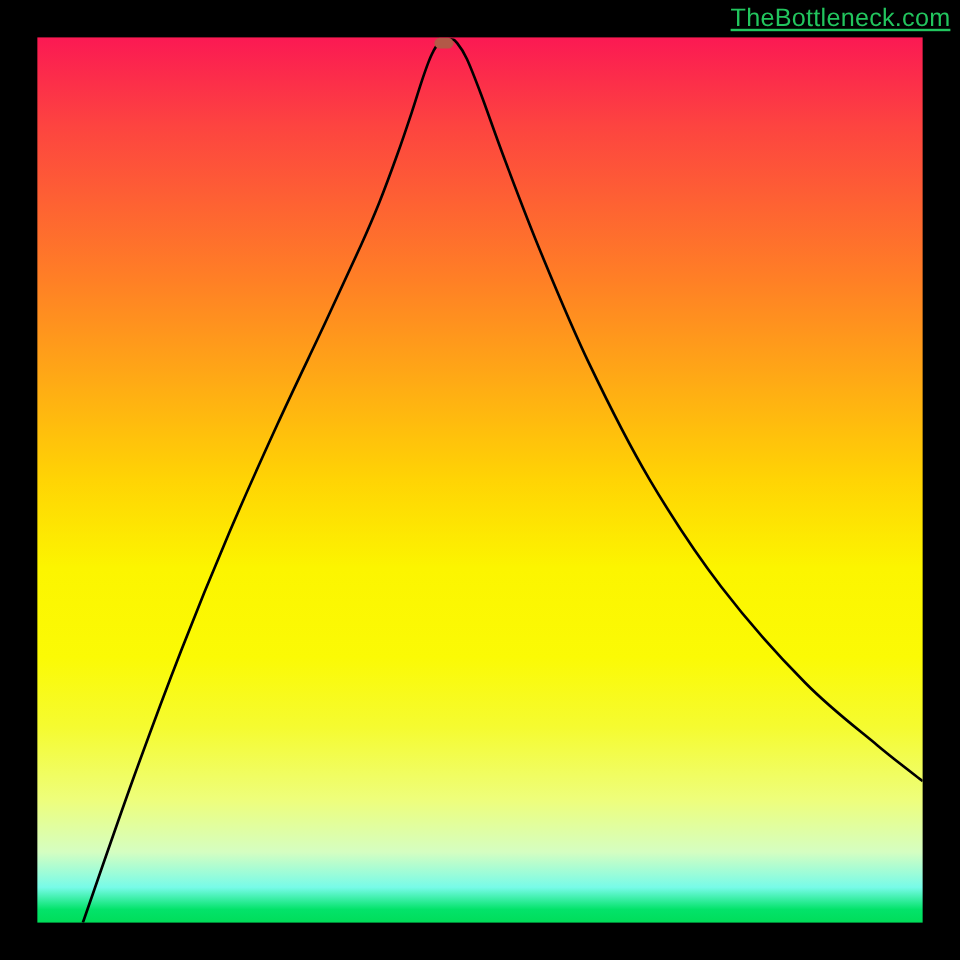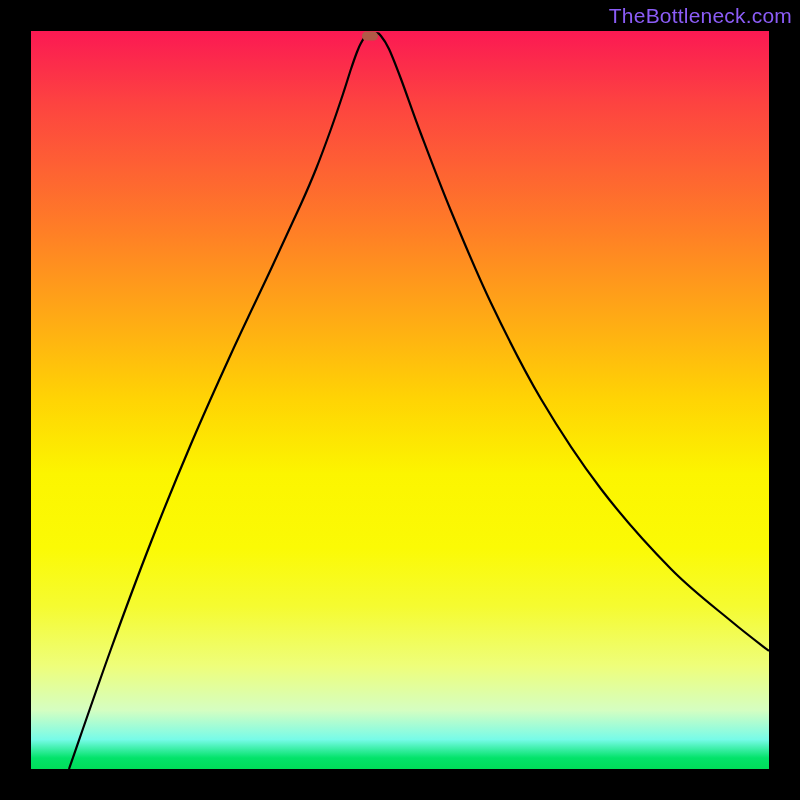--- a/index.html
+++ b/index.html
@@ -62,24 +62,25 @@
   }
   svg.curve path {
     stroke: #000;
     stroke-width: 2.2;
     fill: none;
   }
   .watermark {
     position: absolute;
     top: 4px;
     right: 8px;
-    color: #8b5cf6;
+    color: #22c55e;
     font-size: 21px;
     letter-spacing: 0.2px;
     font-weight: 500;
+    text-decoration: underline;
   }
 </style>
 </head>
 <body>
 
 <div class="stage">
 
   <div class="watermark">TheBottleneck.com</div>
 
   <div class="plot-area">

